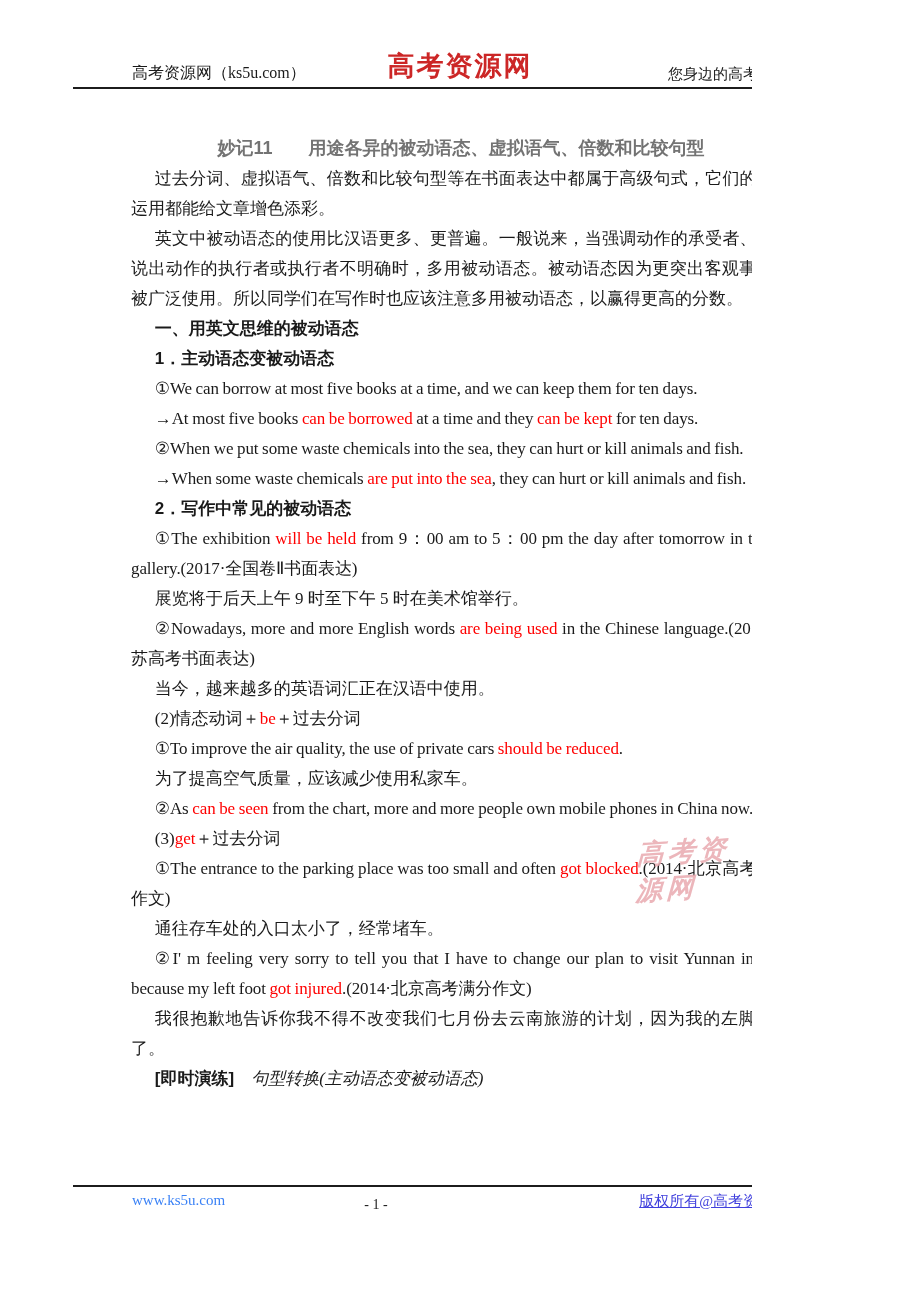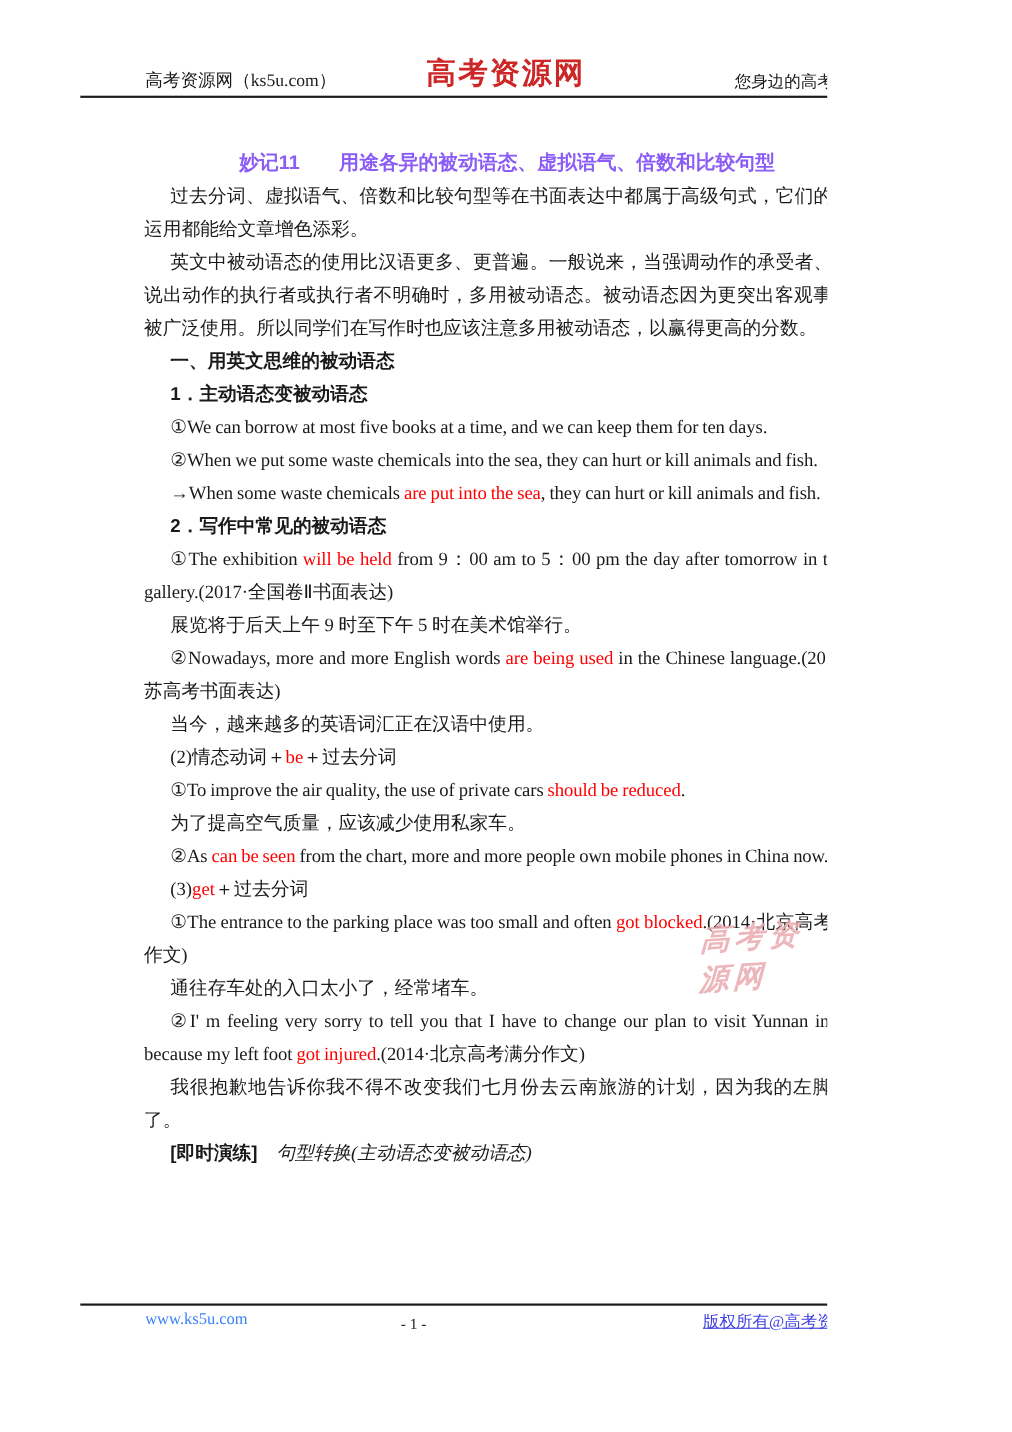--- a/index.html
+++ b/index.html
@@ -33,21 +33,21 @@
   
   .content{
     position:absolute;top:133px;left:131px;width:660px;
     font-size:17px;line-height:30px;
   }
   h1.title{
     margin:0;padding:0;
     text-align:center;
     font-family:"Liberation Sans", sans-serif;
     font-weight:700;font-size:18px;line-height:31px;
-    color:#8b5cf6;
+    color:#737373;
   }
   .blk{margin:0;padding:0;text-indent:1.4em;}
   .blk.para{text-align:justify;}
   .blk.heading{
     font-family:"Liberation Sans", sans-serif;
     font-weight:700;font-size:17px;
   }
   .blk.example{
     text-align:justify;
     letter-spacing:-0.1px;word-spacing:-0.5px;
@@ -90,20 +90,21 @@
   <div class="rule top"></div>
 
   <div class="content">
     <h1 class="title">妙记11　　用途各异的被动语态、虚拟语气、倍数和比较句型</h1>
     <div>
         <p class="blk para"><span class="seg">过去分词、虚拟语气、倍数和比较句型等在书面表达中都属于高级句式，它们的合理运用都能给文章增色添彩。</span></p>
         <p class="blk para"><span class="seg">英文中被动语态的使用比汉语更多、更普遍。一般说来，当强调动作的承受者、不必说出动作的执行者或执行者不明确时，多用被动语态。被动语态因为更突出客观事实而被广泛使用。所以同学们在写作时也应该注意多用被动语态，以赢得更高的分数。</span></p>
         <p class="blk heading"><span class="seg">一、用英文思维的被动语态</span></p>
         <p class="blk heading"><span class="seg">1．主动语态变被动语态</span></p>
         <p class="blk example"><span class="seg">①We can borrow at most five books at a time, and we can keep them for ten days.</span></p>
+        <p class="blk example"><span class="seg">→At most five books </span><span class="seg seg-r">can be borrowed</span><span class="seg"> at a time and they </span><span class="seg seg-r">can be kept</span><span class="seg"> for ten days.</span></p>
         <p class="blk example"><span class="seg">②When we put some waste chemicals into the sea, they can hurt or kill animals and fish.</span></p>
         <p class="blk example"><span class="seg">→When some waste chemicals </span><span class="seg seg-r">are put into the sea</span><span class="seg">, they can hurt or kill animals and fish.</span></p>
         <p class="blk heading"><span class="seg">2．写作中常见的被动语态</span></p>
         <p class="blk example"><span class="seg">①The exhibition </span><span class="seg seg-r">will be held</span><span class="seg"> from 9：00 am to 5：00 pm the day after tomorrow in the art gallery.(2017·全国卷Ⅱ书面表达)</span></p>
         <p class="blk para"><span class="seg">展览将于后天上午 9 时至下午 5 时在美术馆举行。</span></p>
         <p class="blk example"><span class="seg">②Nowadays, more and more English words </span><span class="seg seg-r">are being used</span><span class="seg"> in the Chinese language.(2014·江苏高考书面表达)</span></p>
         <p class="blk para"><span class="seg">当今，越来越多的英语词汇正在汉语中使用。</span></p>
         <p class="blk formula"><span class="seg">(2)情态动词＋</span><span class="seg seg-r">be</span><span class="seg">＋过去分词</span></p>
         <p class="blk example"><span class="seg">①To improve the air quality, the use of private cars </span><span class="seg seg-r">should be reduced</span><span class="seg">.</span></p>
         <p class="blk para"><span class="seg">为了提高空气质量，应该减少使用私家车。</span></p>

